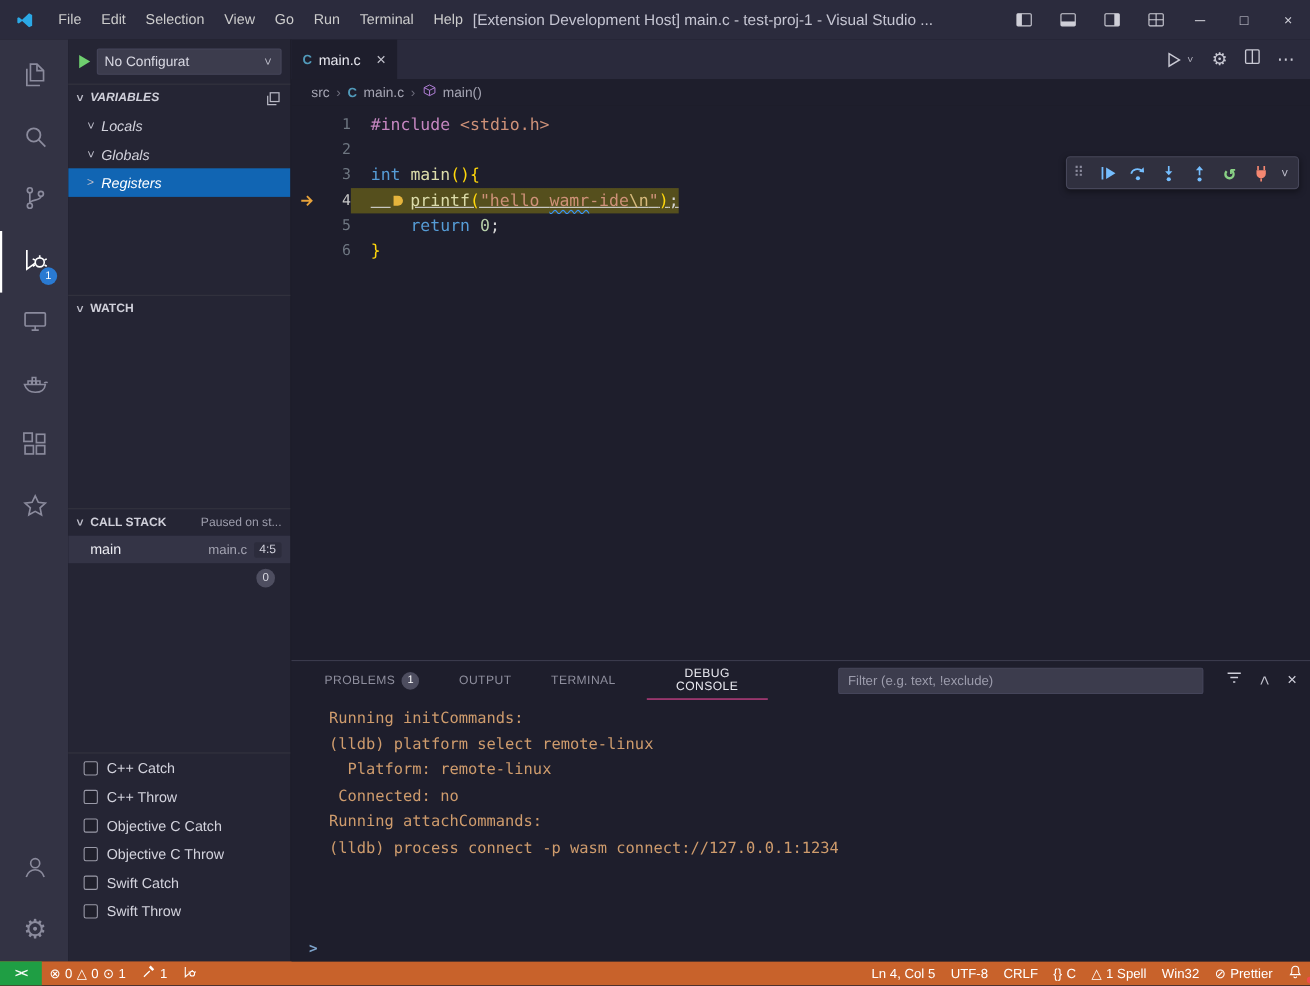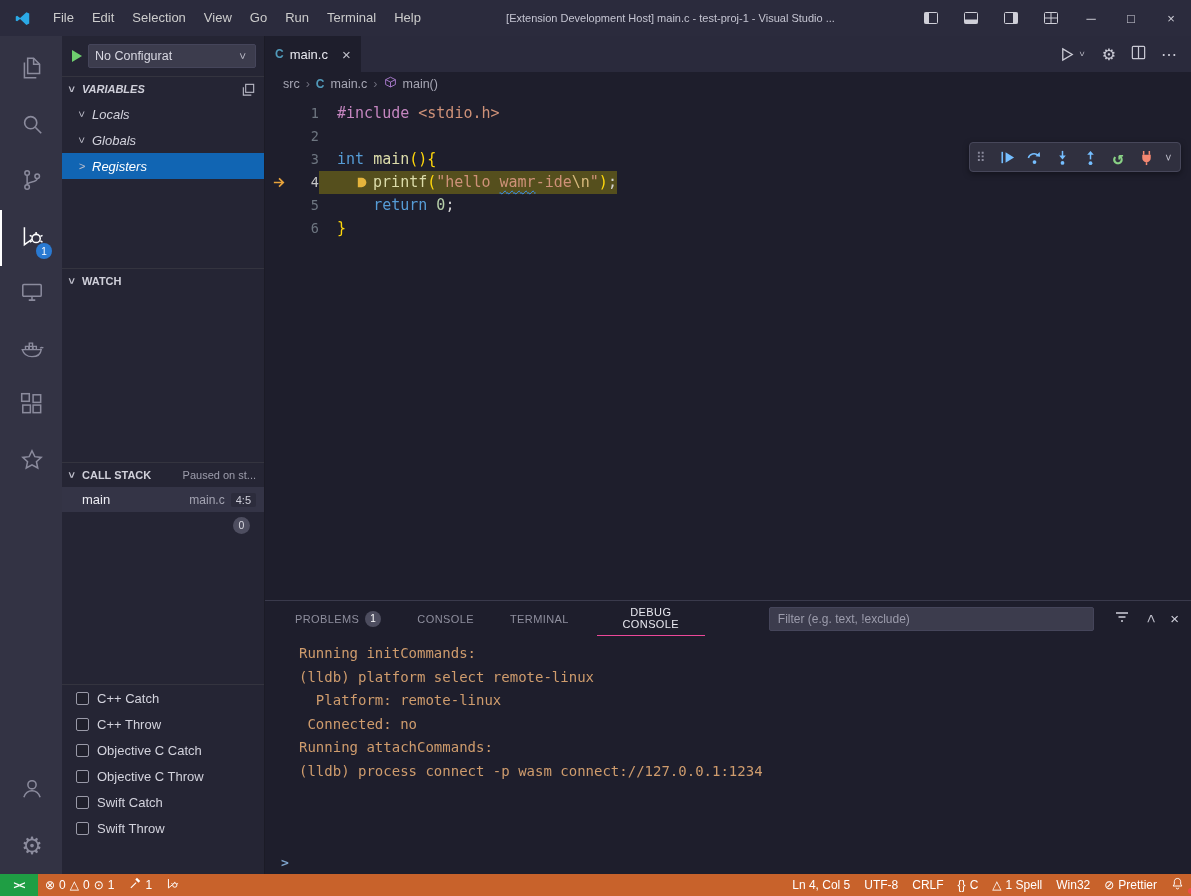--- a/index.html
+++ b/index.html
@@ -6,21 +6,21 @@
   html,body { width:1191px; height:896px; overflow:hidden; background:var(--editor-bg,#1e1e2c);
               font-family:"Liberation Sans",sans-serif; }
   .app { width:1191px; height:896px; display:flex; flex-direction:column; }
 
   
   .titlebar { flex:0 0 36px; background:var(--titlebar-bg,#2b2b3d); display:flex; align-items:center;
               color:#cccccc; font-size:13px; }
   .logo { width:44px; display:flex; justify-content:center; align-items:center; }
   .menus { display:flex; }
   .menu { padding:0 9px; line-height:36px; cursor:default; }
-  .win-title { flex:1; text-align:center; color:#c5c5d2; font-size:11px; white-space:nowrap; overflow:hidden; }
+  .win-title { flex:1; color:#c5c5d2; font-size:14px; white-space:nowrap; overflow:hidden; }
   .win-controls { display:flex; align-items:center; height:36px; }
   .wc { width:40px; height:36px; display:flex; align-items:center; justify-content:center; color:#cfcfd8; font-size:13px; }
   .wc svg { width:16px; height:16px; }
 
   .main { flex:1; display:flex; min-height:0; }
 
   
   .activitybar { width:62px; background:var(--activitybar-bg,#333344); display:flex; flex-direction:column;
                  align-items:stretch; padding-top:6px; }
   .ab-item { height:56px; display:flex; align-items:center; justify-content:center; color:#8b8b9d;
@@ -82,21 +82,21 @@
 
   .code-area { flex:1; background:var(--editor-bg,#1e1e2c); font-family:"DejaVu Sans Mono",monospace;
                font-size:15px; padding-top:6px; position:relative; min-height:0; }
   .code-line { display:flex; height:23px; line-height:23px; }
   .glyph { width:28px; display:flex; align-items:center; justify-content:center; }
   .glyph svg { width:15px; height:15px; }
   .lnum { width:26px; text-align:right; color:#6e7681; font-size:13.5px; }
   .ltext { padding-left:18px; white-space:pre; color:var(--fg,#d4d4d4); display:flex; align-items:center; }
   .ltext span { white-space:pre; }
   .current .lnum { color:#c6c6c6; }
-  .current .ltext { background:linear-gradient(to right, var(--line-hl,#554f1d) 0, var(--line-hl,#554f1d) 746px, transparent 746px); }
+  .current .ltext { background:linear-gradient(to right, var(--line-hl,#554f1d) 0, var(--line-hl,#554f1d) 746px, transparent 746px);text-decoration:underline; }
   .tk-kw{color:var(--kw,#569cd6);} .tk-kw2{color:var(--kw2,#c586c0);} .tk-fn{color:var(--fn,#dcdcaa);}
   .tk-str{color:var(--str,#ce9178);} .tk-num{color:var(--num,#b5cea8);} .tk-brk{color:var(--brk,#ffd70b);}
   .tk-esc{color:var(--esc,#d7ba7d);} .tk-fg{color:var(--fg,#d4d4d4);}
   .misspell { text-decoration:underline wavy #3794ff 1px; text-underline-offset:3px; }
   .inline-bp { display:inline-flex; width:18px; }
   .inline-bp svg { width:13px; height:13px; }
 
   .debug-float { position:absolute; top:46px; right:10px; background:#30303f; border:1px solid #47475a;
                  border-radius:4px; display:flex; align-items:center; padding:3px 6px; gap:4px; z-index:5;
                  box-shadow:0 2px 6px rgba(0,0,0,.4); }
@@ -485,21 +485,21 @@
           <span class="ltext"><span class="tk-brk">}</span></span>
         </div>
       </div>
 
       <div class="panel">
         <div class="panel-header">
           <span class="ptab">
             <span>PROBLEMS</span>
             <span class="ptab-badge">1</span>
           </span>
-          <span class="ptab">CONSOLE</span>
+          <span class="ptab">OUTPUT</span>
           <span class="ptab">TERMINAL</span>
           <span class="ptab active">DEBUG CONSOLE</span>
           <input class="filter" placeholder="Filter (e.g. text, !exclude)" style="">
           <span class="panel-icons">
             <span>
               <svg viewBox="0 0 16 16" stroke="currentColor" stroke-width="1.4" fill="none">
                   <path d="M2 4h12M4.5 8h7M7 12h2"></path>
                 </svg>
             </span>
             <span class="chev rotm90 pi-glyph">&gt;</span>

